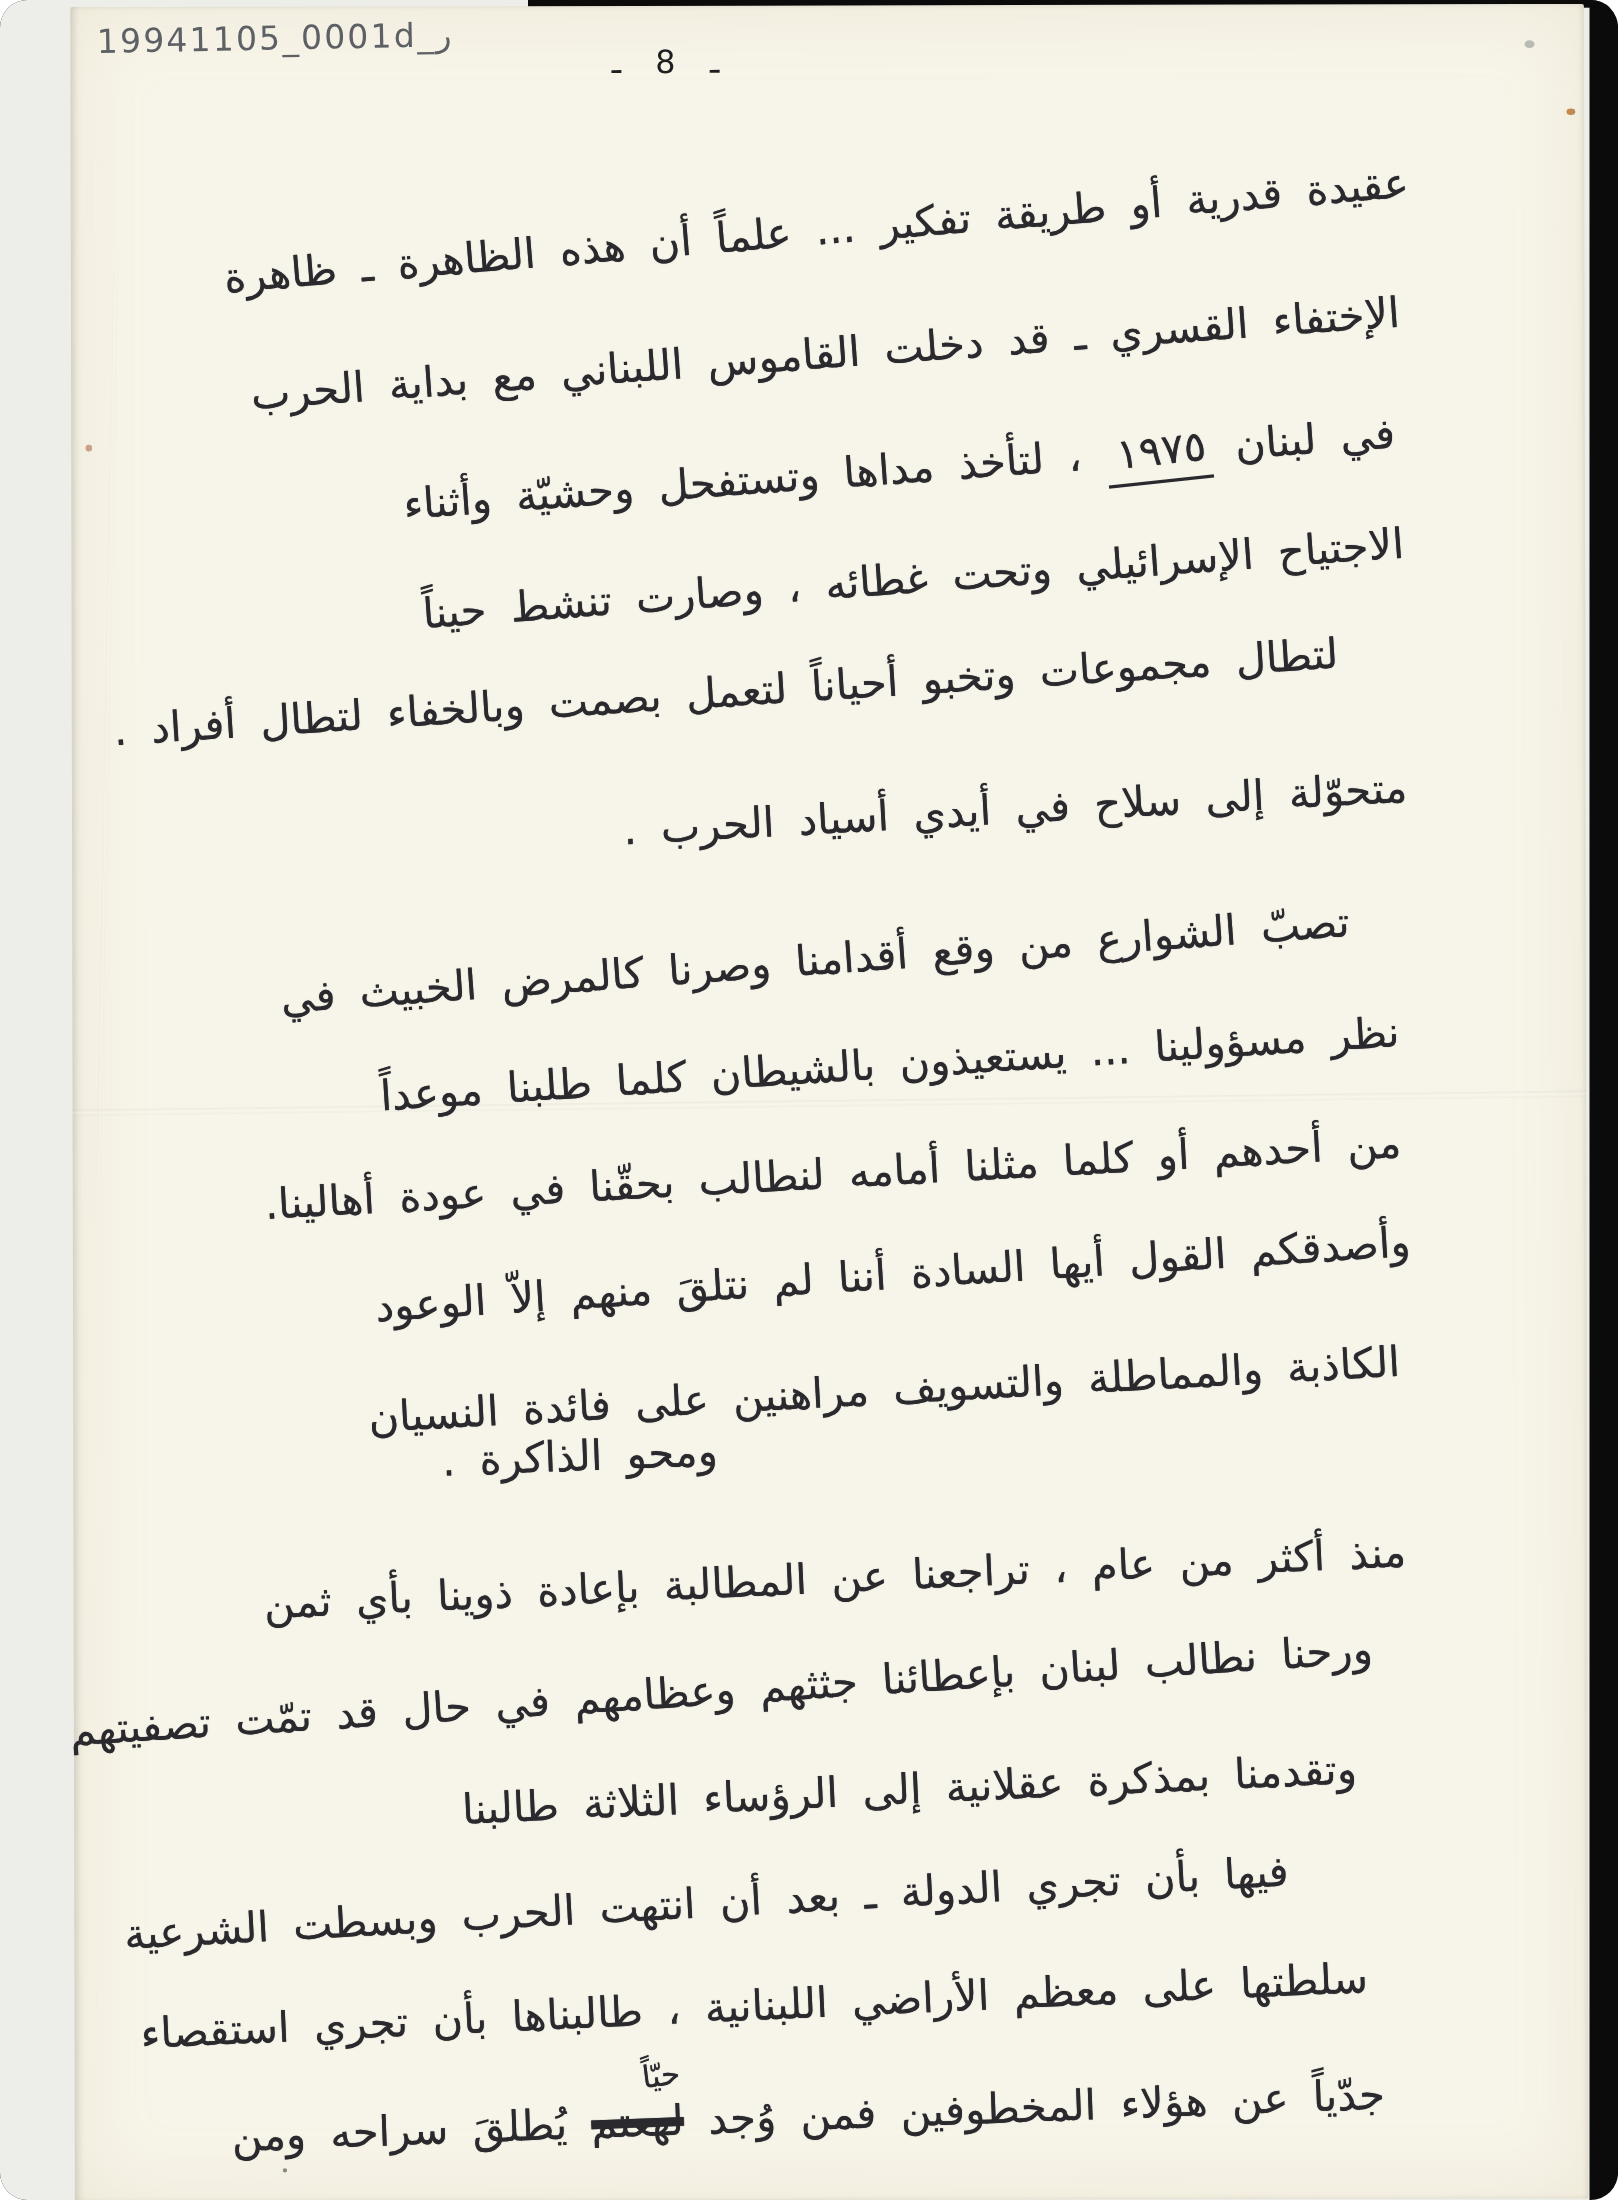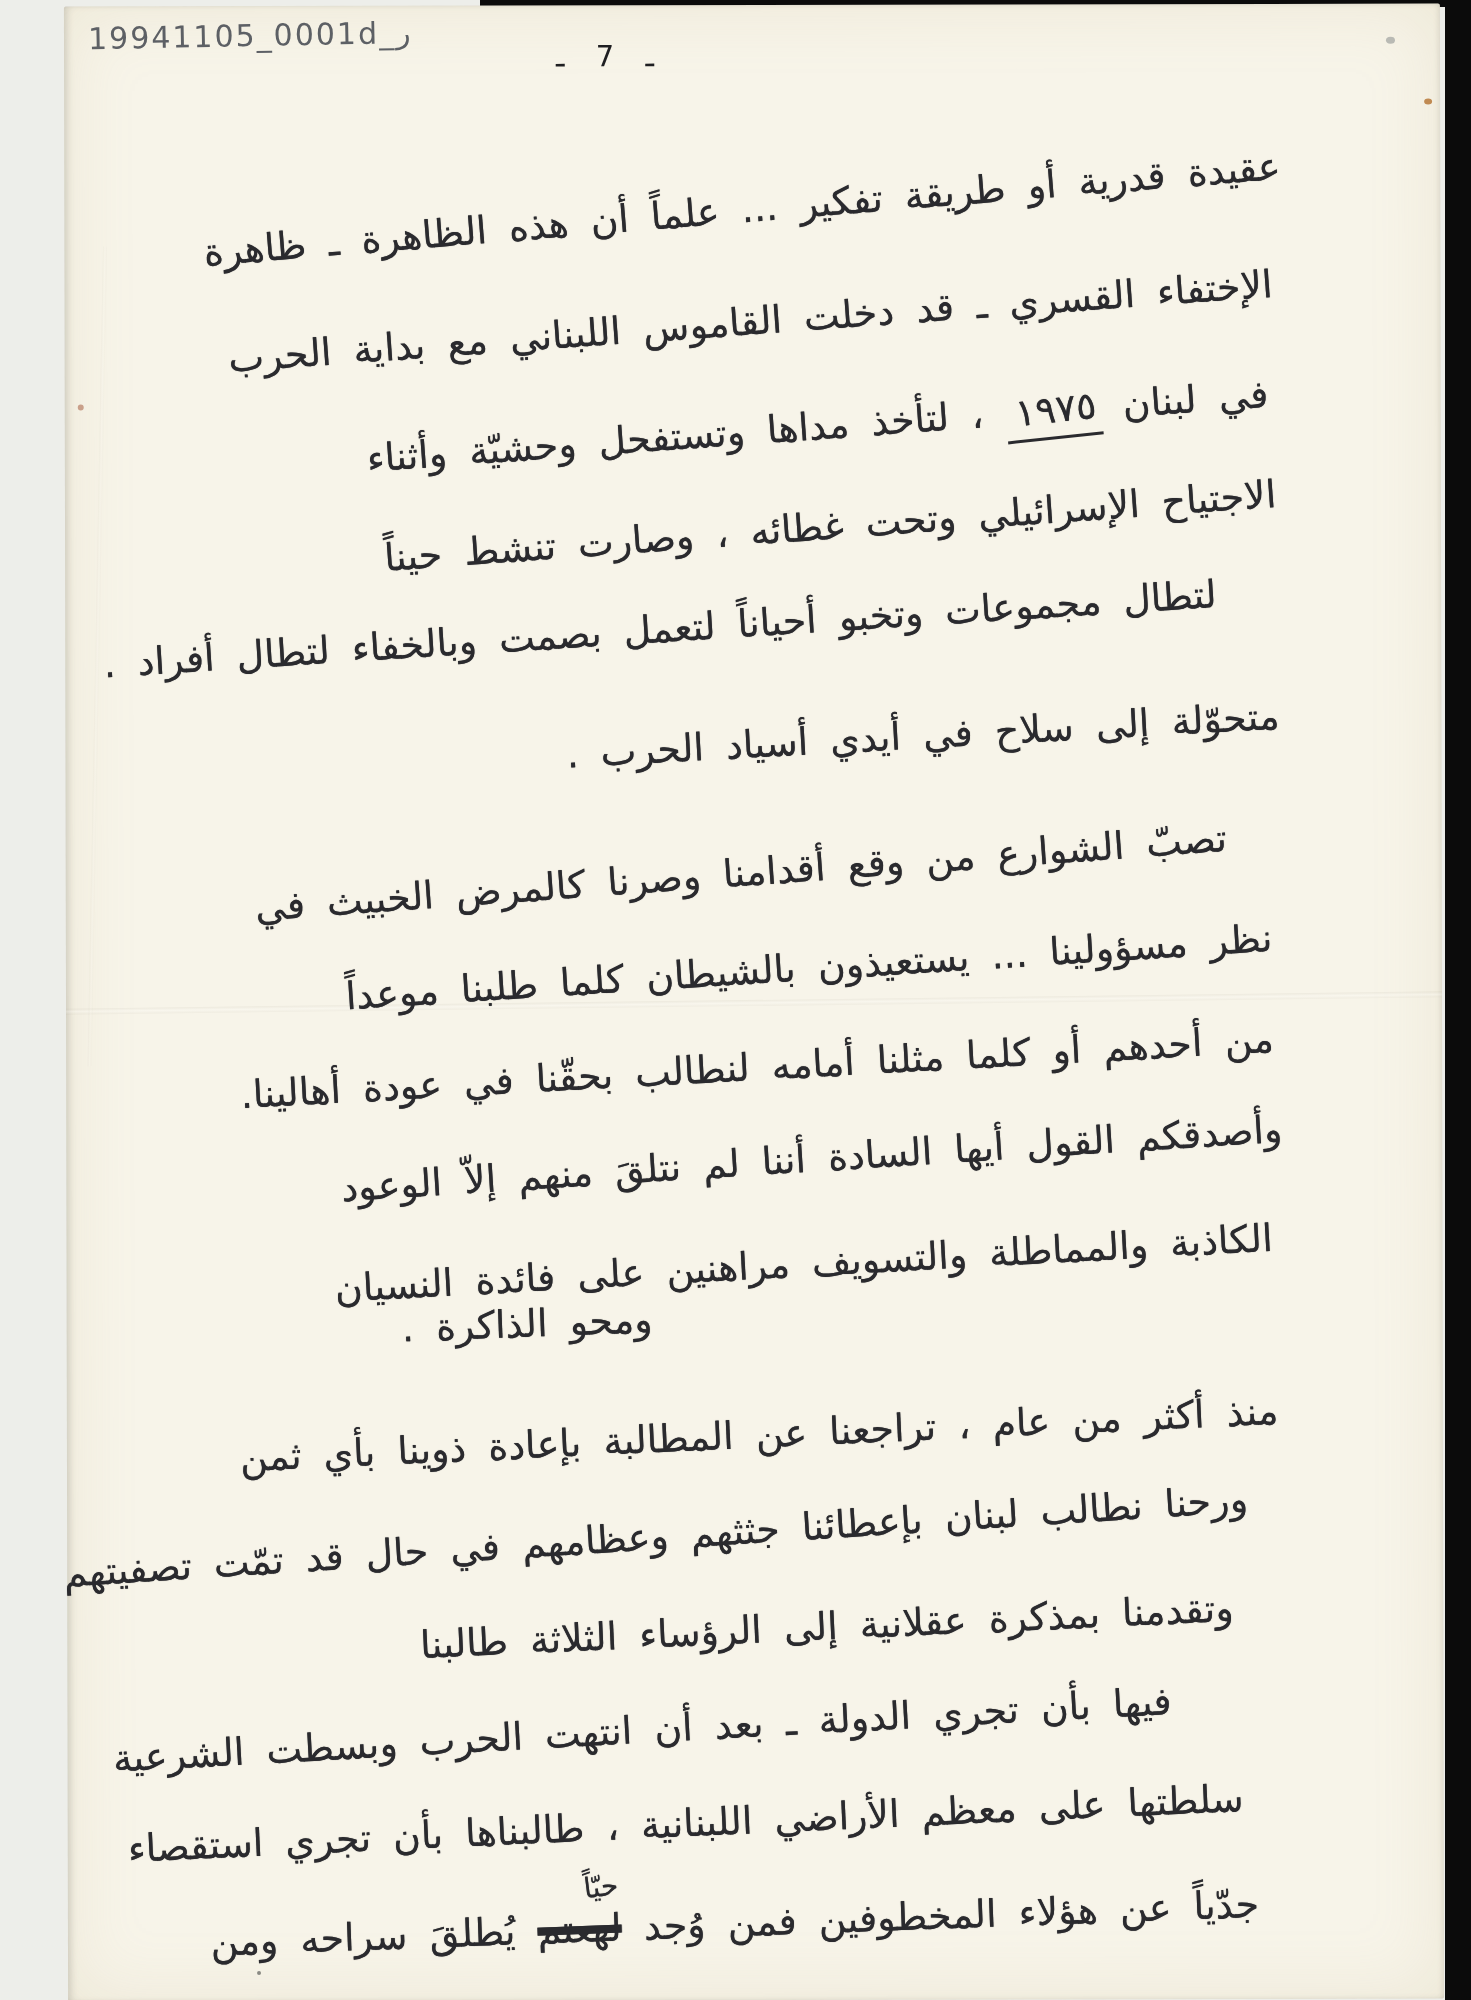--- a/index.html
+++ b/index.html
@@ -1,17 +1,17 @@
 <!DOCTYPE html>
 <html lang="ar"><head>
 <meta charset="utf-8">
 <style>
   html,body{margin:0;padding:0;}
   .canvas{position:relative;width:1471px;height:2000px;background:#0b0b0b;overflow:hidden;
-          font-family:"DejaVu Sans",sans-serif;}
+          font-family:"DejaVu Sans",sans-serif;border-radius:25px;}
   .lid{position:absolute;left:0;top:0;right:26px;bottom:0;background:#edeeea;}
   .top-strip{position:absolute;left:480px;top:0;right:0;height:7px;background:#0b0b0b;}
   .paper{position:absolute;left:66px;top:5px;right:29px;bottom:0;background:#f7f4e9;
          transform:rotate(-0.12deg);border-radius:2px;
          box-shadow:inset 0 0 70px rgba(196,178,128,0.18), inset 5px 0 8px -3px rgba(0,0,0,0.18),
                     inset -4px 0 6px -3px rgba(0,0,0,0.12);}
   .crease-h{position:absolute;left:0;right:0;top:995px;height:6px;opacity:.55;transform:rotate(-0.6deg);
             background:linear-gradient(180deg, rgba(120,110,88,0.14), rgba(255,255,255,0.35), rgba(120,110,88,0.10));}
   .crease-v{position:absolute;left:30px;top:240px;width:4px;height:820px;opacity:.35;transform:rotate(1.2deg);
             background:linear-gradient(90deg, rgba(125,115,92,0.12), rgba(255,255,255,0.30), rgba(125,115,92,0.08));}
@@ -41,21 +41,21 @@
 
   <div class="paper">
     <div class="crease-h"></div>
     <div class="crease-v"></div>
     <div class="speck s1"></div>
     <div class="speck s2"></div>
     <div class="speck s3"></div>
     <div class="speck s4"></div>
 
     <div class="pencil" dir="ltr">19941105_0001d_ر</div>
-    <div class="pagenum">ـ 7 ـ</div>
+    <div class="pagenum">ـ 8 ـ</div>
 
     <div class="line" style="top:140px;right:160px;--rot:-4.5deg">عقيدة قدرية أو طريقة تفكير ... علماً أن هذه الظاهرة ـ ظاهرة</div>
     <div class="line" style="top:258px;right:168px;--rot:-4deg">الإختفاء القسري ـ قد دخلت القاموس اللبناني مع بداية الحرب</div>
 
     <div class="line" style="top:368px;right:172px;--rot:-4deg">
       <span>في لبنان</span>
       <span class="year">١٩٧٥</span>
       <span>، لتأخذ مداها وتستفحل وحشيّة وأثناء</span>
     </div>
 

